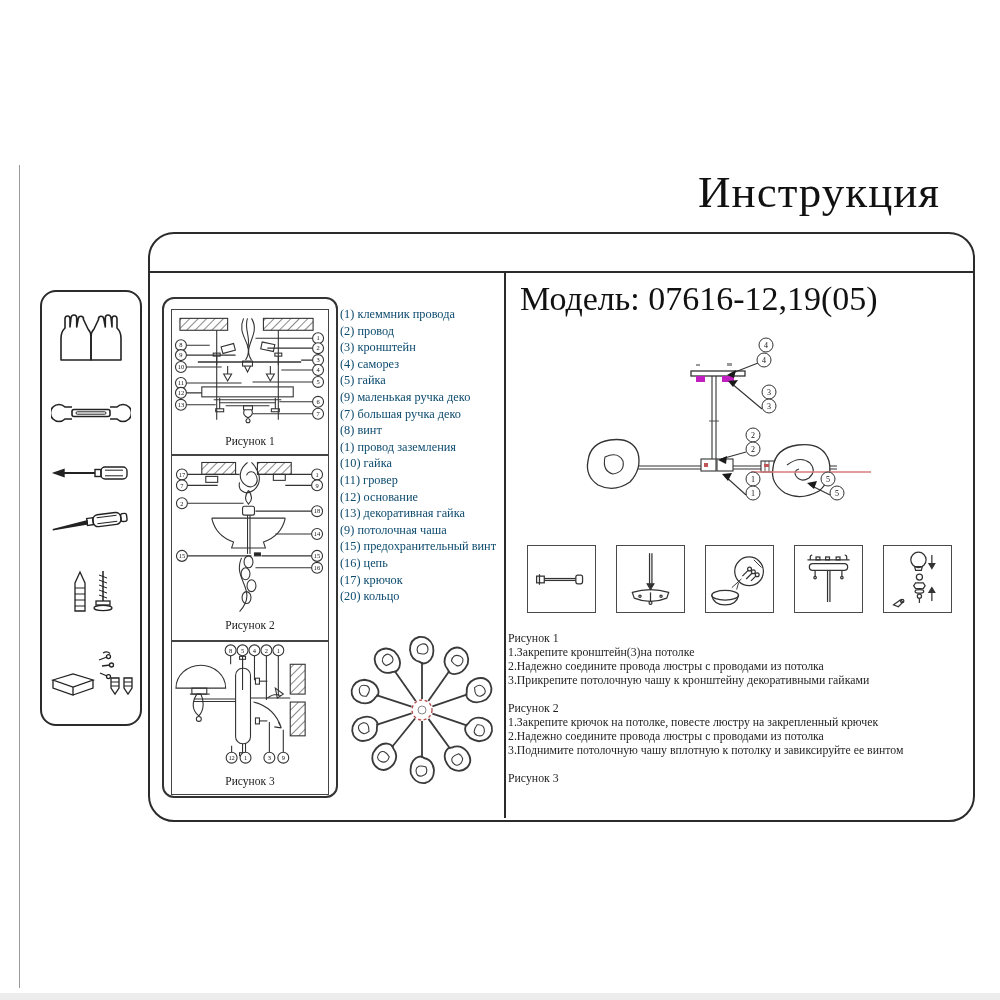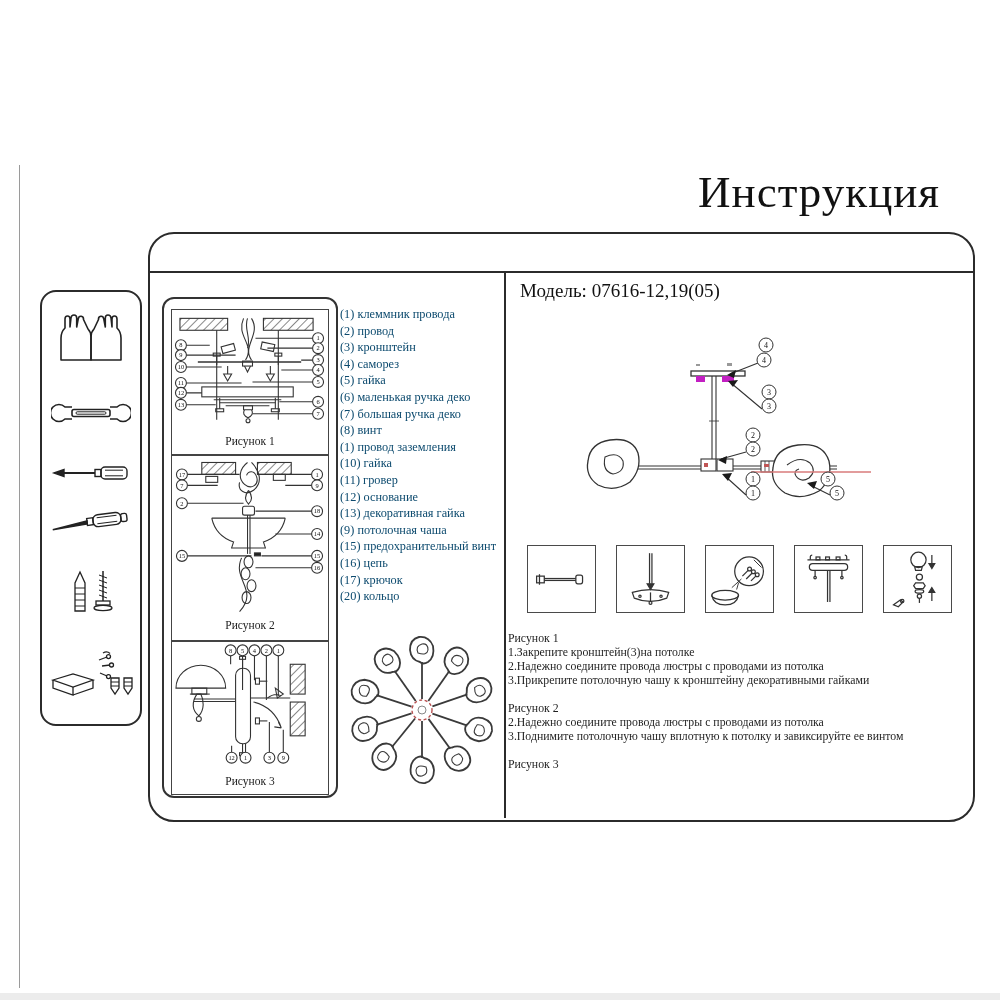--- a/index.html
+++ b/index.html
@@ -11,21 +11,21 @@
   .doc-title{left:535px;top:166px;width:405px;font-size:45px;text-align:right;letter-spacing:1px;white-space:nowrap;}
   .main-panel{left:148px;top:232px;width:823px;height:586px;border:2px solid #2b2b2b;border-radius:26px;}
   .header-divider{left:148px;top:271px;width:827px;height:0;border-top:2px solid #2b2b2b;}
   .v-divider{left:504px;top:272px;width:2px;height:546px;background:#2b2b2b;}
   .tools-panel{left:40px;top:290px;width:98px;height:432px;border:2px solid #2b2b2b;border-radius:16px;}
   .tool{position:absolute;left:0;width:100%;display:flex;justify-content:center;}
   .figures-panel{left:162px;top:297px;width:172px;height:497px;border:2px solid #333;border-radius:12px;}
   .figbox{position:absolute;left:7px;width:156px;border:1px solid #444;background:#fff;}
   .figcap{position:absolute;left:0;width:100%;text-align:center;font-size:11.5px;color:#222;}
   .parts-list{left:340px;top:306px;width:172px;font-size:12.3px;line-height:16.6px;color:#0c4a6e;}
-  .model-line{left:520px;top:280px;width:445px;font-size:19px;white-space:nowrap;}
+  .model-line{left:520px;top:280px;width:445px;font-size:34px;white-space:nowrap;}
   .steps{left:527px;top:545px;width:440px;display:flex;gap:20px;}
   .stepbox{width:67px;height:66px;border:1.5px solid #4a4a4a;background:#fff;flex:0 0 auto;}
   .instructions{left:508px;top:631px;width:458px;font-size:11.8px;line-height:14px;color:#1f1f1f;}
   .instr-block{margin-bottom:14px;}
 </style>
 </head>
 <body>
 
 <div class="page">
 
@@ -300,21 +300,21 @@
       <div class="figcap" style="top:133px;">Рисунок 3</div>
     </div>
   </div>
 
   <div class="abs parts-list">
     <div>(1) клеммник провода</div>
     <div>(2) провод</div>
     <div>(3) кронштейн</div>
     <div>(4) саморез</div>
     <div>(5) гайка</div>
-    <div>(6) маленькая ручка деко</div>
+    <div>(9) маленькая ручка деко</div>
     <div>(7) большая ручка деко</div>
     <div>(8) винт</div>
     <div>(1) провод заземления</div>
     <div>(10) гайка</div>
     <div>(11) гровер</div>
     <div>(12) основание</div>
     <div>(13) декоративная гайка</div>
     <div>(9) потолочная чаша</div>
     <div>(15) предохранительный винт</div>
     <div>(16) цепь</div>
@@ -558,20 +558,21 @@
 
   <div class="abs instructions">
     <div class="instr-block">
       <div>Рисунок 1</div>
       <div>1.Закрепите кронштейн(3)на потолке</div>
       <div>2.Надежно соедините провода люстры с проводами из потолка</div>
       <div>3.Прикрепите потолочную чашу к кронштейну декоративными гайками</div>
     </div>
     <div class="instr-block">
       <div>Рисунок 2</div>
+      <div>1.Закрепите крючок на потолке, повесте люстру на закрепленный крючек</div>
       <div>2.Надежно соедините провода люстры с проводами из потолка</div>
       <div>3.Поднимите потолочную чашу вплотную к потолку и завиксируйте ее винтом</div>
     </div>
     <div class="instr-block">
       <div>Рисунок 3</div>
     </div>
   </div>
 
 </div>
 

